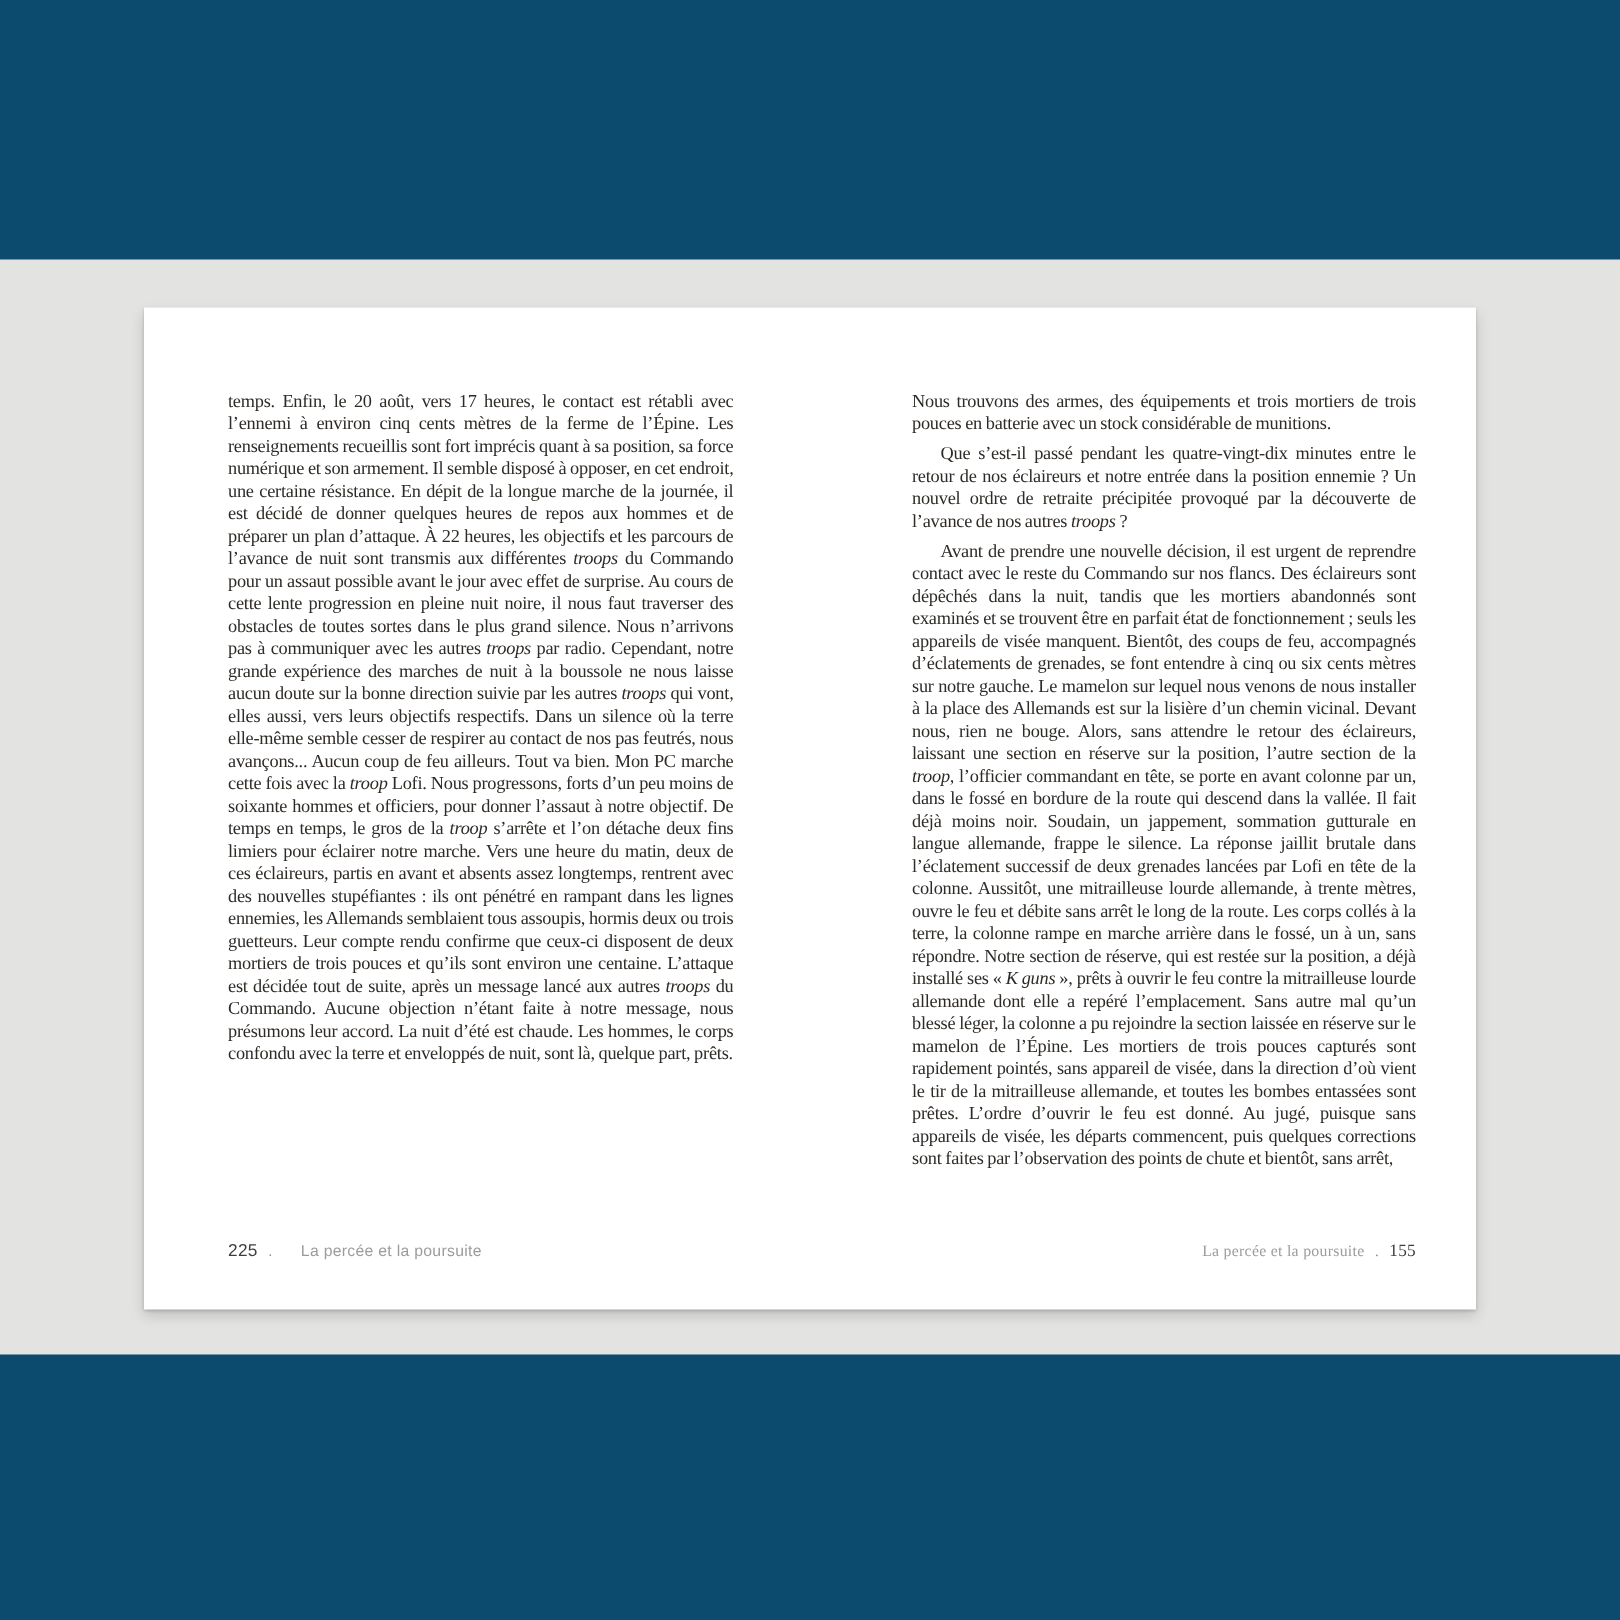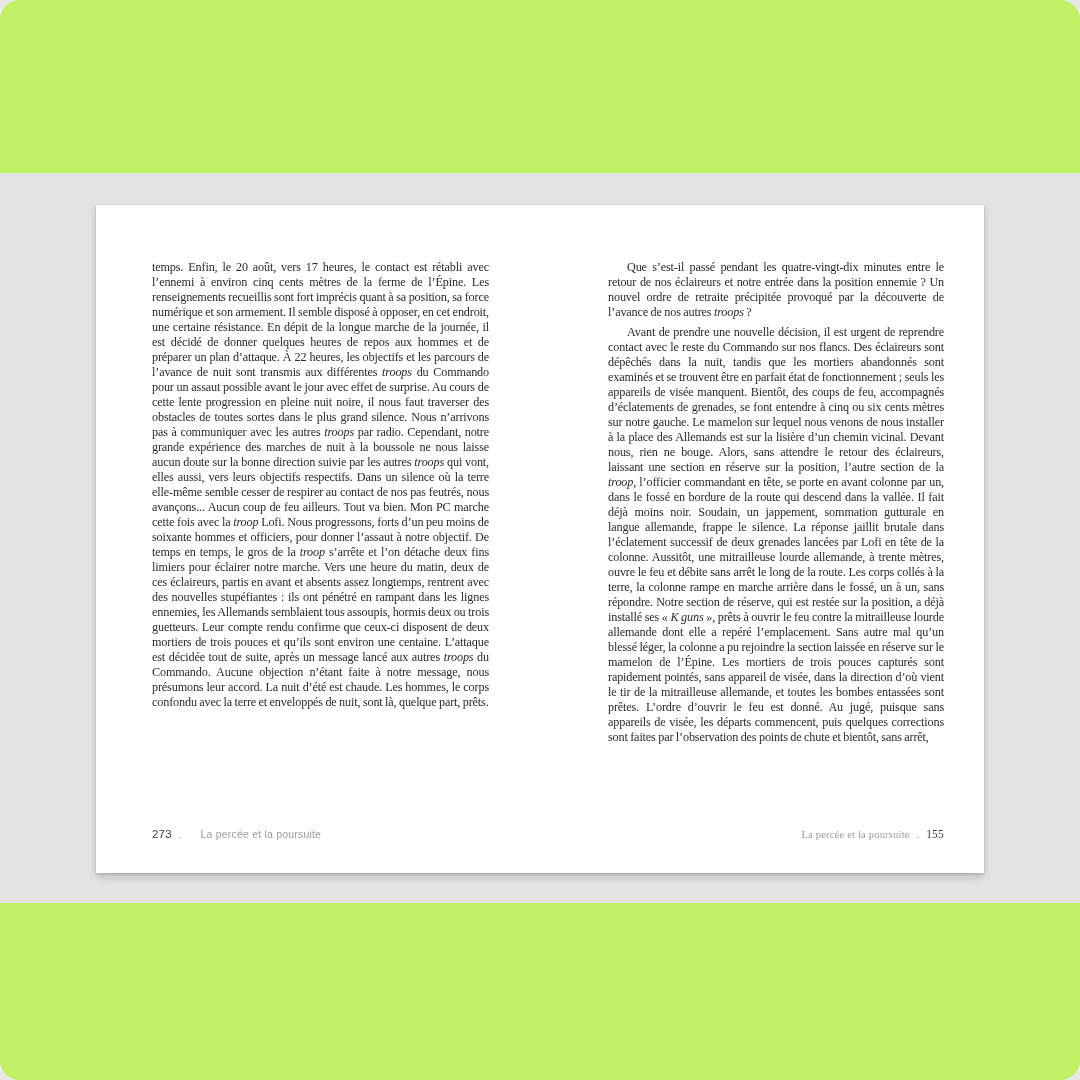--- a/index.html
+++ b/index.html
@@ -5,23 +5,22 @@
   html, body { margin: 0; padding: 0; }
   body {
     width: 1080px; height: 1080px;
     background: #e9e8e8;
     font-family: "Liberation Serif", serif;
     overflow: hidden;
   }
   .canvas {
     position: relative;
     width: 1080px; height: 1080px;
-    background: #bef264;
+    background: #0c4a6e;
     overflow: hidden;
-    border-radius: 20px;
   }
   .bg-band {
     position: absolute;
     left: 0; top: 173px;
     width: 1080px; height: 730px;
     background: #e3e3e2;
   }
   .spread {
     position: absolute;
     left: 96px; top: 205px;
@@ -73,26 +72,27 @@
 <div class="canvas">
   <div class="bg-band"></div>
 
   <div class="spread">
 
     <div class="page page-left">
       <div class="text-col">
           <p class="para"><span>temps. Enfin, le 20 août, vers 17 heures, le contact est rétabli avec l’ennemi à environ cinq cents mètres de la ferme de l’Épine. Les renseignements recueillis sont fort imprécis quant à sa position, sa force numérique et son armement. Il semble disposé à opposer, en cet endroit, une certaine résistance. En dépit de la longue marche de la journée, il est décidé de donner quelques heures de repos aux hommes et de préparer un plan d’attaque. À 22 heures, les objectifs et les parcours de l’avance de nuit sont transmis aux différentes </span><span class="it">troops</span><span> du Commando pour un assaut possible avant le jour avec effet de surprise. Au cours de cette lente progression en pleine nuit noire, il nous faut traverser des obstacles de toutes sortes dans le plus grand silence. Nous n’arrivons pas à communiquer avec les autres </span><span class="it">troops</span><span> par radio. Cependant, notre grande expérience des marches de nuit à la boussole ne nous laisse aucun doute sur la bonne direction suivie par les autres </span><span class="it">troops</span><span> qui vont, elles aussi, vers leurs objectifs respectifs. Dans un silence où la terre elle-même semble cesser de respirer au contact de nos pas feutrés, nous avançons... Aucun coup de feu ailleurs. Tout va bien. Mon PC marche cette fois avec la </span><span class="it">troop</span><span> Lofi. Nous progressons, forts d’un peu moins de soixante hommes et officiers, pour donner l’assaut à notre objectif. De temps en temps, le gros de la </span><span class="it">troop</span><span> s’arrête et l’on détache deux fins limiers pour éclairer notre marche. Vers une heure du matin, deux de ces éclaireurs, partis en avant et absents assez longtemps, rentrent avec des nouvelles stupéfiantes : ils ont pénétré en rampant dans les lignes ennemies, les Allemands semblaient tous assoupis, hormis deux ou trois guetteurs. Leur compte rendu confirme que ceux-ci disposent de deux mortiers de trois pouces et qu’ils sont environ une centaine. L’attaque est décidée tout de suite, après un message lancé aux autres </span><span class="it">troops</span><span> du Commando. Aucune objection n’étant faite à notre message, nous présumons leur accord. La nuit d’été est chaude. Les hommes, le corps confondu avec la terre et enveloppés de nuit, sont là, quelque part, prêts.</span></p>
         </div>
       <div class="footer footer-left">
-        <span class="pagenum">273</span><span class="sep">.</span><span class="chapter">La percée et la poursuite</span>
+        <span class="pagenum">225</span><span class="sep">.</span><span class="chapter">La percée et la poursuite</span>
       </div>
     </div>
 
     <div class="page page-right">
       <div class="text-col">
+          <p class="para"><span>Nous trouvons des armes, des équipements et trois mortiers de trois pouces en batterie avec un stock considérable de munitions.</span></p>
           <p class="para indent"><span>Que s’est-il passé pendant les quatre-vingt-dix minutes entre le retour de nos éclaireurs et notre entrée dans la position ennemie ? Un nouvel ordre de retraite précipitée provoqué par la découverte de l’avance de nos autres </span><span class="it">troops</span><span> ?</span></p>
           <p class="para indent"><span>Avant de prendre une nouvelle décision, il est urgent de reprendre contact avec le reste du Commando sur nos flancs. Des éclaireurs sont dépêchés dans la nuit, tandis que les mortiers abandonnés sont examinés et se trouvent être en parfait état de fonctionnement ; seuls les appareils de visée manquent. Bientôt, des coups de feu, accompagnés d’éclatements de grenades, se font entendre à cinq ou six cents mètres sur notre gauche. Le mamelon sur lequel nous venons de nous installer à la place des Allemands est sur la lisière d’un chemin vicinal. Devant nous, rien ne bouge. Alors, sans attendre le retour des éclaireurs, laissant une section en réserve sur la position, l’autre section de la </span><span class="it">troop</span><span>, l’officier commandant en tête, se porte en avant colonne par un, dans le fossé en bordure de la route qui descend dans la vallée. Il fait déjà moins noir. Soudain, un jappement, sommation gutturale en langue allemande, frappe le silence. La réponse jaillit brutale dans l’éclatement successif de deux grenades lancées par Lofi en tête de la colonne. Aussitôt, une mitrailleuse lourde allemande, à trente mètres, ouvre le feu et débite sans arrêt le long de la route. Les corps collés à la terre, la colonne rampe en marche arrière dans le fossé, un à un, sans répondre. Notre section de réserve, qui est restée sur la position, a déjà installé ses « </span><span class="it">K guns</span><span> », prêts à ouvrir le feu contre la mitrailleuse lourde allemande dont elle a repéré l’emplacement. Sans autre mal qu’un blessé léger, la colonne a pu rejoindre la section laissée en réserve sur le mamelon de l’Épine. Les mortiers de trois pouces capturés sont rapidement pointés, sans appareil de visée, dans la direction d’où vient le tir de la mitrailleuse allemande, et toutes les bombes entassées sont prêtes. L’ordre d’ouvrir le feu est donné. Au jugé, puisque sans appareils de visée, les départs commencent, puis quelques corrections sont faites par l’observation des points de chute et bientôt, sans arrêt,</span></p>
         </div>
       <div class="footer footer-right">
         <span class="chapter">La percée et la poursuite</span><span class="sep">.</span><span class="pagenum">155</span>
       </div>
     </div>
 
   </div>
 </div>

